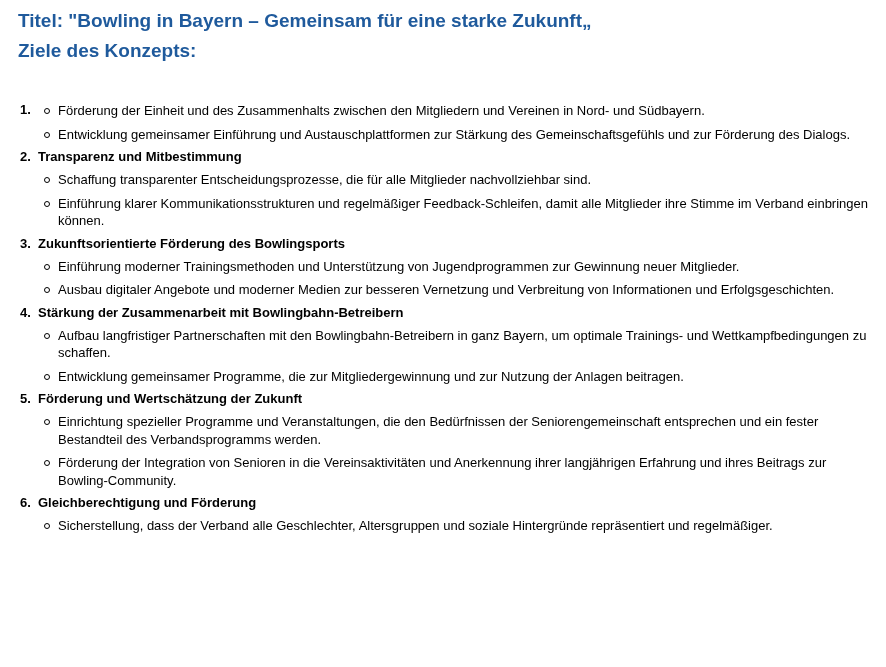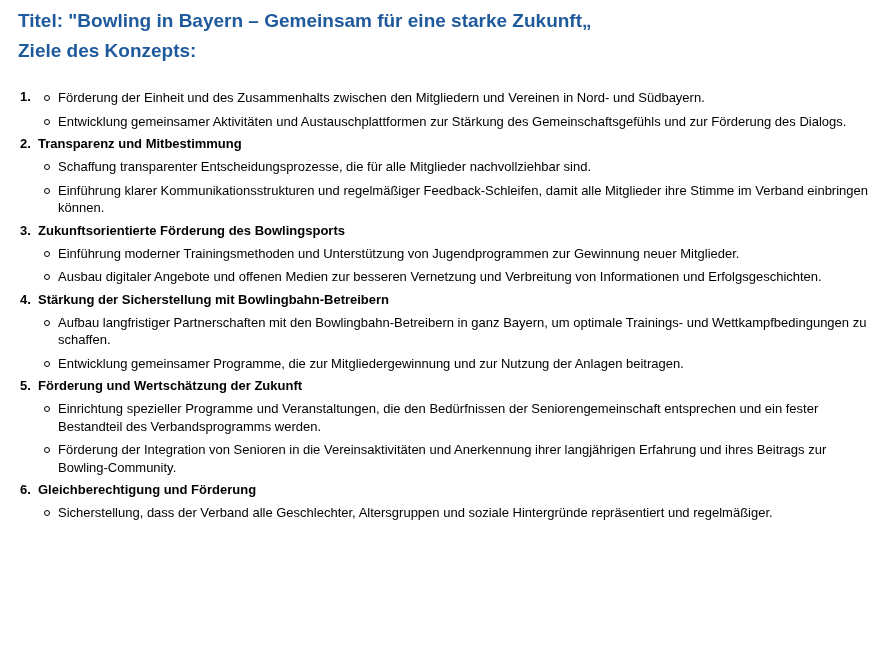--- a/index.html
+++ b/index.html
@@ -3,21 +3,21 @@
   <meta charset="utf-8">
   <style>
     html, body { margin: 0; padding: 0; background: #ffffff; }
     body {
       width: 886px; height: 667px; overflow: hidden;
       font-family: "Liberation Sans", sans-serif;
       color: #000000;
     }
     .doc { padding: 6px 0 0 18px; }
     .h { color: #1f5a9c; font-weight: bold; font-size: 19px; line-height: 30px; margin: 0; }
-    .h2 { margin-bottom: 23px; }
+    .h2 { margin-bottom: 36px; }
     ol.sections { margin: 0; padding: 0 0 0 20px; list-style: none; counter-reset: sec; }
     ol.sections > li { position: relative; }
     .sec-title { font-weight: bold; font-size: 13px; line-height: 16px; margin: 0 0 6px 0; position: relative; }
     .sec-num { position: absolute; left: -18px; top: 0; font-weight: bold; font-size: 13px; }
     ul.bullets { list-style: none; margin: 0 0 0 0; padding: 0 0 0 20px; }
     ul.bullets li { position: relative; font-size: 13px; line-height: 17.5px; margin-bottom: 6px; padding-right: 14px; }
     .bullet-icon {
       position: absolute; left: -14px; top: 6px;
       width: 4px; height: 4px; border: 1px solid #000; border-radius: 50%;
     }
@@ -27,39 +27,39 @@
 
 <div class="doc">
   <h1 class="h">Titel: "Bowling in Bayern – Gemeinsam für eine starke Zukunft„</h1>
   <h2 class="h h2">Ziele des Konzepts:</h2>
 
   <ol class="sections">
     <li>
       <div class="sec-title"><span class="sec-num">1.</span></div>
       <ul class="bullets">
         <li><span class="bullet-icon"></span><span>Förderung der Einheit und des Zusammenhalts zwischen den Mitgliedern und Vereinen in Nord- und Südbayern.</span></li>
-        <li><span class="bullet-icon"></span><span>Entwicklung gemeinsamer Aktivitäten und Austauschplattformen zur Stärkung des Gemeinschaftsgefühls und zur Förderung des Dialogs.</span></li>
+        <li><span class="bullet-icon"></span><span>Entwicklung gemeinsamer Einführung und Austauschplattformen zur Stärkung des Gemeinschaftsgefühls und zur Förderung des Dialogs.</span></li>
       </ul>
     </li>
     <li>
       <div class="sec-title"><span class="sec-num">2.</span><span>Transparenz und Mitbestimmung</span></div>
       <ul class="bullets">
         <li><span class="bullet-icon"></span><span>Schaffung transparenter Entscheidungsprozesse, die für alle Mitglieder nachvollziehbar sind.</span></li>
         <li><span class="bullet-icon"></span><span>Einführung klarer Kommunikationsstrukturen und regelmäßiger Feedback-Schleifen, damit alle Mitglieder ihre Stimme im Verband einbringen können.</span></li>
       </ul>
     </li>
     <li>
       <div class="sec-title"><span class="sec-num">3.</span><span>Zukunftsorientierte Förderung des Bowlingsports</span></div>
       <ul class="bullets">
         <li><span class="bullet-icon"></span><span>Einführung moderner Trainingsmethoden und Unterstützung von Jugendprogrammen zur Gewinnung neuer Mitglieder.</span></li>
-        <li><span class="bullet-icon"></span><span>Ausbau digitaler Angebote und offenen Medien zur besseren Vernetzung und Verbreitung von Informationen und Erfolgsgeschichten.</span></li>
+        <li><span class="bullet-icon"></span><span>Ausbau digitaler Angebote und moderner Medien zur besseren Vernetzung und Verbreitung von Informationen und Erfolgsgeschichten.</span></li>
       </ul>
     </li>
     <li>
-      <div class="sec-title"><span class="sec-num">4.</span><span>Stärkung der Sicherstellung mit Bowlingbahn-Betreibern</span></div>
+      <div class="sec-title"><span class="sec-num">4.</span><span>Stärkung der Zusammenarbeit mit Bowlingbahn-Betreibern</span></div>
       <ul class="bullets">
         <li><span class="bullet-icon"></span><span>Aufbau langfristiger Partnerschaften mit den Bowlingbahn-Betreibern in ganz Bayern, um optimale Trainings- und Wettkampfbedingungen zu schaffen.</span></li>
         <li><span class="bullet-icon"></span><span>Entwicklung gemeinsamer Programme, die zur Mitgliedergewinnung und zur Nutzung der Anlagen beitragen.</span></li>
       </ul>
     </li>
     <li>
       <div class="sec-title"><span class="sec-num">5.</span><span>Förderung und Wertschätzung der Zukunft</span></div>
       <ul class="bullets">
         <li><span class="bullet-icon"></span><span>Einrichtung spezieller Programme und Veranstaltungen, die den Bedürfnissen der Seniorengemeinschaft entsprechen und ein fester Bestandteil des Verbandsprogramms werden.</span></li>
         <li><span class="bullet-icon"></span><span>Förderung der Integration von Senioren in die Vereinsaktivitäten und Anerkennung ihrer langjährigen Erfahrung und ihres Beitrags zur Bowling-Community.</span></li>

